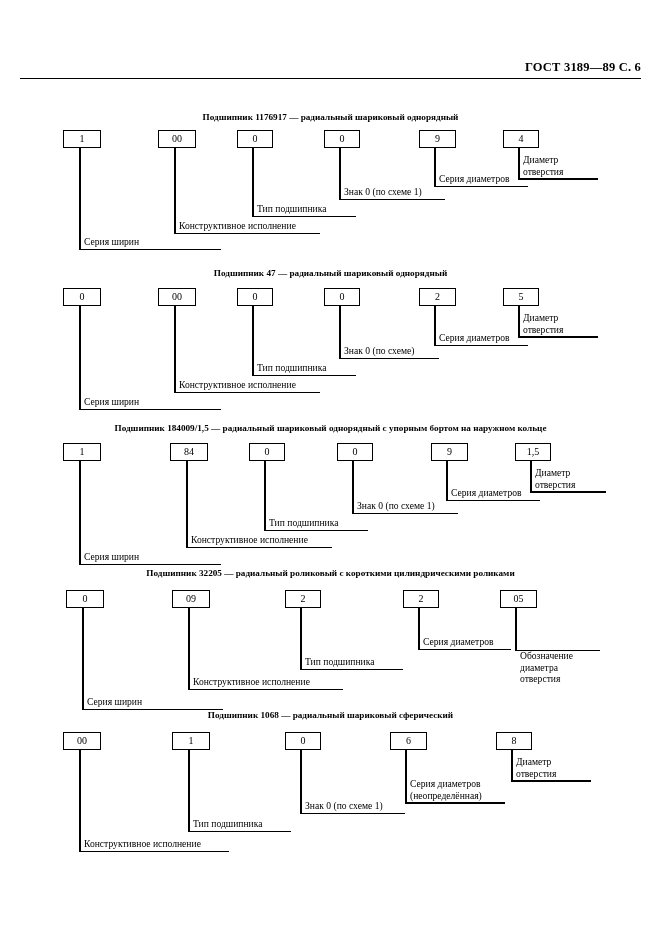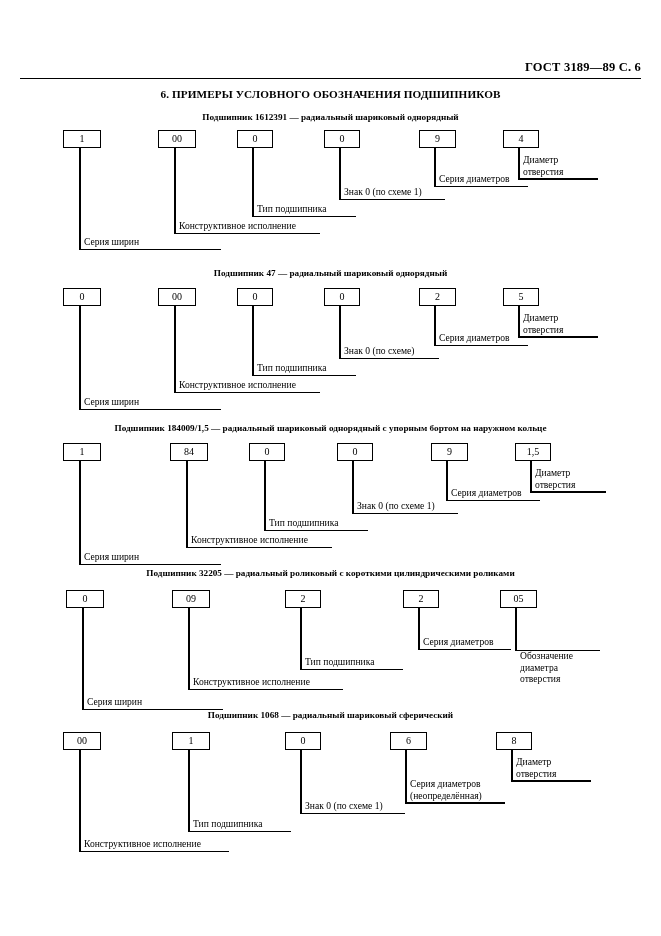--- a/index.html
+++ b/index.html
@@ -79,25 +79,24 @@
   }
 </style>
 </head>
 <body>
 
 <div class="page">
 
   <div class="hdr">ГОСТ 3189—89 С. 6</div>
   <div class="hdr-rule"></div>
 
-  <div class="main-title">6.  ПРИМЕРЫ УСЛОВНОГО ОБОЗНАЧЕНИЯ ПОДШИПНИКОВ</div>
 
   <div id="diagrams">
       <div class="block" style="top: 112px;">
-        <div class="sub" style="top: 0px;">Подшипник 1612391 — радиальный шариковый однорядный</div>
+        <div class="sub" style="top: 0px;">Подшипник 1176917 — радиальный шариковый однорядный</div>
         <div class="bx" style="left: 63px; top: 18px; width: 38px;">1</div>
         <div class="lbl" style="left: 84px; top: 124px;">Серия ширин</div>
         <div class="vl" style="left: 79px; top: 36px; height: 102.2px;"></div>
         <div class="ul" style="left: 79px; top: 136.5px; width: 142px;"></div>
         <div class="bx" style="left: 158px; top: 18px; width: 38px;">00</div>
         <div class="lbl" style="left: 179px; top: 108px;">Конструктивное исполнение</div>
         <div class="vl" style="left: 174px; top: 36px; height: 86.2px;"></div>
         <div class="ul" style="left: 174px; top: 120.5px; width: 146px;"></div>
         <div class="bx" style="left: 237px; top: 18px; width: 36px;">0</div>
         <div class="lbl" style="left: 257px; top: 91px;">Тип подшипника</div>

